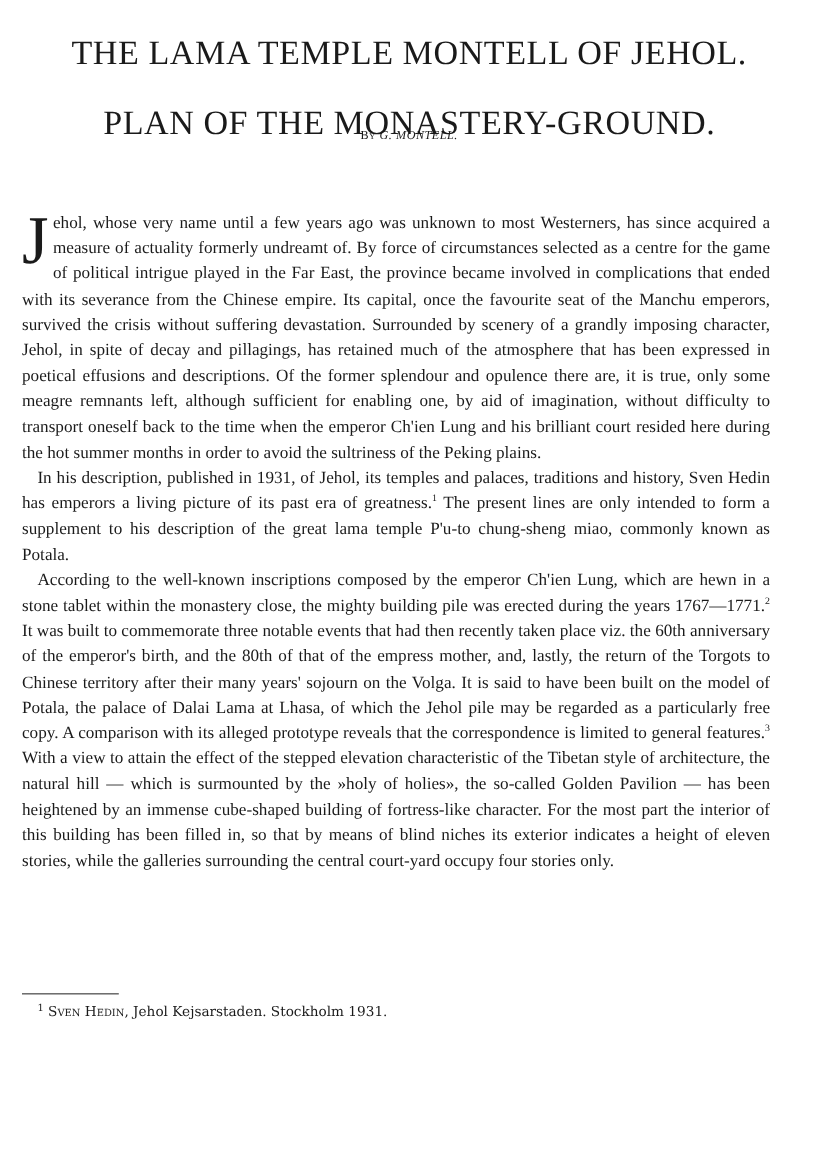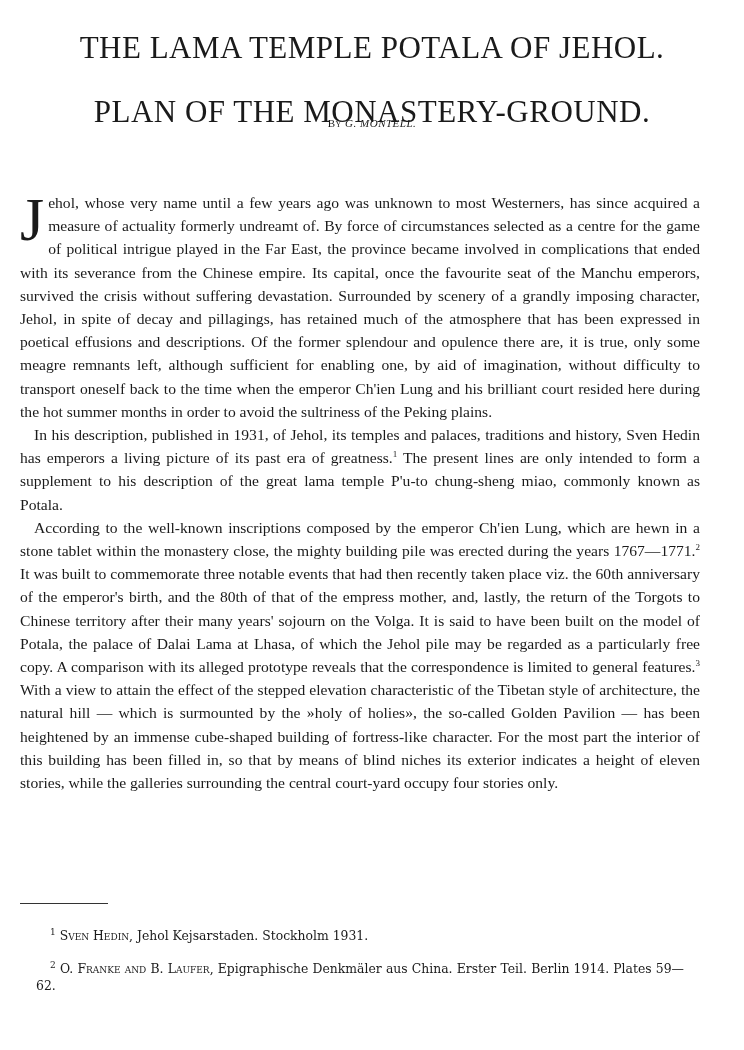--- a/index.html
+++ b/index.html
@@ -33,39 +33,38 @@
     }
     .rule {
       position: absolute; left: 20px; top: 903px; width: 88px; height: 0;
       border-top: 1px solid #333;
     }
     .footnotes {
       position: absolute; left: 20px; width: 680px; top: 911px;
       font-size: 12.4px; line-height: 17px; text-align: justify;
       font-family: "DejaVu Serif", serif;
     }
-    .footnotes p { margin: 16px; text-indent: 14px; }
+    .footnotes p { margin: 0; text-indent: 14px; }
     .sc { font-variant: small-caps; }
     sup { font-size: 9px; vertical-align: super; line-height: 0; }
   </style>
 </head>
 <body>
 
-<h1 class="title" id="t1">THE LAMA TEMPLE POTALA OF JEHOL.</h1>
+<h1 class="title" id="t1">THE LAMA TEMPLE MONTELL OF JEHOL.</h1>
 <h1 class="title" id="t2">PLAN OF THE MONASTERY-GROUND.</h1>
 
 <div class="byline">
   <span class="by">By</span>
   <span class="author">G. MONTELL.</span>
 </div>
 
 <div class="body">
   <p><span class="dropcap">J</span><span>ehol, whose very name until a few years ago was unknown to most Westerners, has since acquired a measure of actuality formerly undreamt of. By force of circumstances selected as a centre for the game of political intrigue played in the Far East, the province became involved in complications that ended with its severance from the Chinese empire. Its capital, once the favourite seat of the Manchu emperors, survived the crisis without suffering devastation. Surrounded by scenery of a grandly imposing character, Jehol, in spite of decay and pillagings, has retained much of the atmosphere that has been expressed in poetical effusions and descriptions. Of the former splendour and opulence there are, it is true, only some meagre remnants left, although sufficient for enabling one, by aid of imagination, without difficulty to transport oneself back to the time when the emperor Ch'ien Lung and his brilliant court resided here during the hot summer months in order to avoid the sultriness of the Peking plains.</span></p>
   <p class="indent"><span>In his description, published in 1931, of Jehol, its temples and palaces, traditions and history, Sven Hedin has emperors a living picture of its past era of greatness.</span><sup>1</sup><span> The present lines are only intended to form a supplement to his description of the great lama temple P'u-to chung-sheng miao, commonly known as Potala.</span></p>
   <p class="indent"><span>According to the well-known inscriptions composed by the emperor Ch'ien Lung, which are hewn in a stone tablet within the monastery close, the mighty building pile was erected during the years 1767—1771.</span><sup>2</sup><span> It was built to commemorate three notable events that had then recently taken place viz. the 60th anniversary of the emperor's birth, and the 80th of that of the empress mother, and, lastly, the return of the Torgots to Chinese territory after their many years' sojourn on the Volga. It is said to have been built on the model of Potala, the palace of Dalai Lama at Lhasa, of which the Jehol pile may be regarded as a particularly free copy. A comparison with its alleged prototype reveals that the correspondence is limited to general features.</span><sup>3</sup><span> With a view to attain the effect of the stepped elevation characteristic of the Tibetan style of architecture, the natural hill — which is surmounted by the »holy of holies», the so-called Golden Pavilion — has been heightened by an immense cube-shaped building of fortress-like character. For the most part the interior of this building has been filled in, so that by means of blind niches its exterior indicates a height of eleven stories, while the galleries surrounding the central court-yard occupy four stories only.</span></p>
 </div>
 
 <div class="rule"></div>
 
 <div class="footnotes">
   <p><sup>1</sup> <span class="sc">Sven Hedin</span><span>, Jehol Kejsarstaden. Stockholm 1931.</span></p>
-  <p><sup>2</sup> <span class="sc">O. Franke and B. Laufer</span><span>, Epigraphische Denkmäler aus China. Erster Teil. Berlin 1914. Plates 59—62.</span></p>
 </div>
 
 </body></html>

